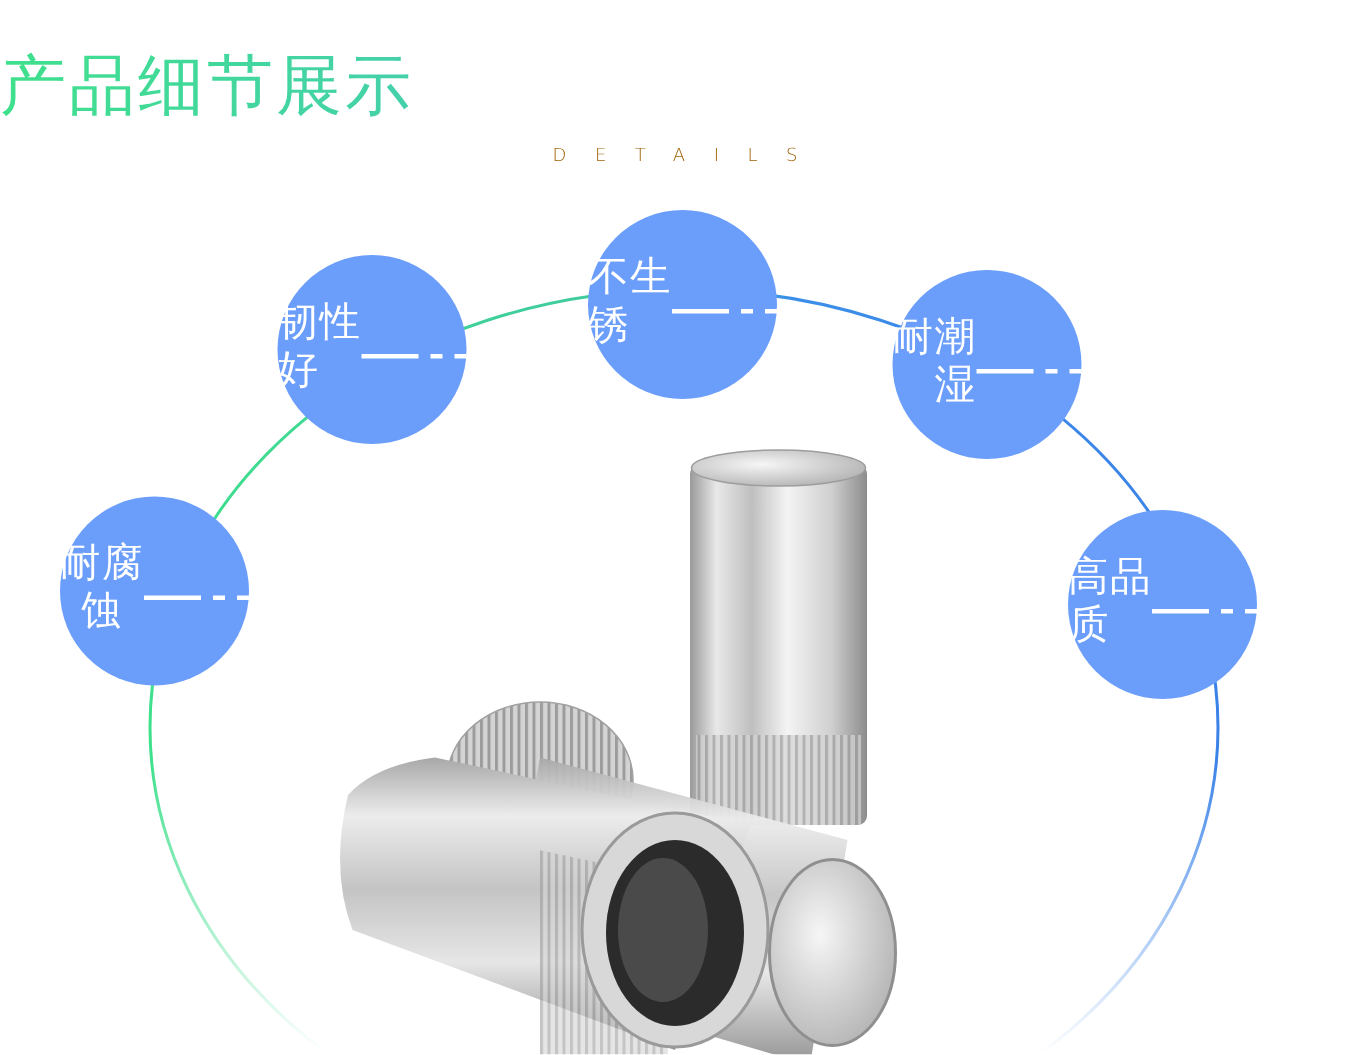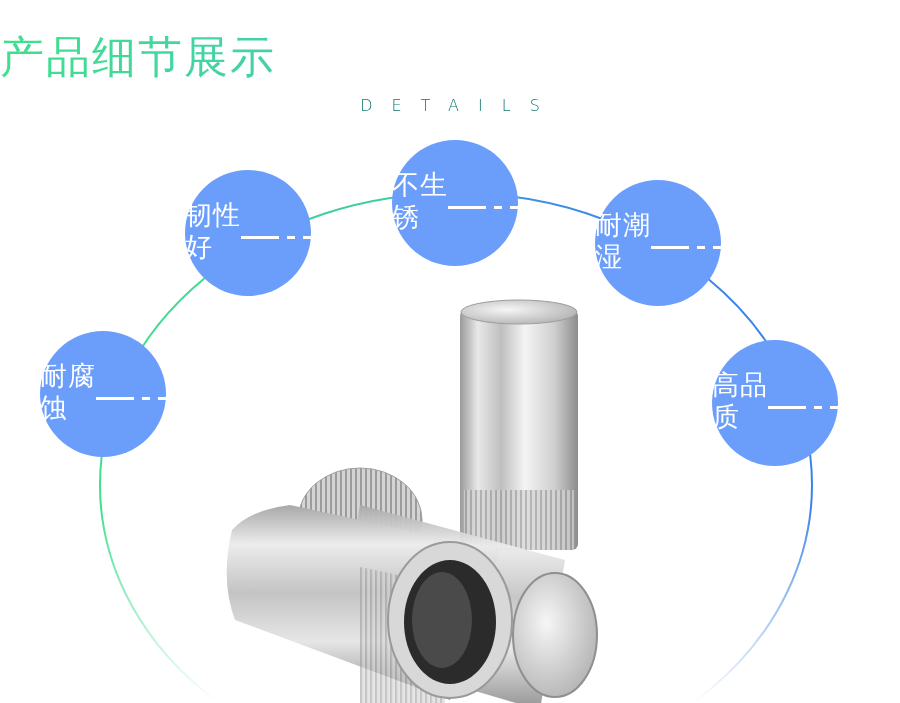--- a/index.html
+++ b/index.html
@@ -1,19 +1,19 @@
 <!DOCTYPE html>
 <html><head>
 <meta charset="utf-8">
 <style>
   html,body{margin:0;padding:0;background:#ffffff;}
   body{width:900px;height:703px;position:relative;overflow:hidden;font-family:"DejaVu Sans","Liberation Sans",sans-serif;}
   .title{position:absolute;left:0;top:30px;width:884px;text-align:left;font-size:44px;letter-spacing:2px;font-weight:300;
     background:linear-gradient(90deg,#3fe08c 0%,#47c9b8 45%,#4f8ff0 100%);-webkit-background-clip:text;background-clip:text;color:transparent;line-height:56px;font-family:Liberation Serif, serif;}
-  .subtitle{position:absolute;left:0;top:96px;width:900px;text-align:center;font-size:16px;letter-spacing:19px;color:#0f766e;text-indent:19px;font-family:"DejaVu Sans",sans-serif;font-weight:300;}
+  .subtitle{position:absolute;left:0;top:96px;width:900px;text-align:center;font-size:12px;letter-spacing:19px;color:#a16207;text-indent:19px;font-family:"DejaVu Sans",sans-serif;font-weight:300;}
   svg.arc{position:absolute;left:0;top:0;}
   .bubble{position:absolute;width:126px;height:126px;border-radius:50%;background:#6b9efb;color:#fff;display:flex;flex-direction:row;align-items:center;justify-content:center;}
   .bubble .lbl{font-size:27px;letter-spacing:1px;line-height:32px;margin-top:-4px;}
   .bubble .dash{display:flex;gap:8px;margin-top:9px;align-items:center;}
   .bubble .dash .long{width:38px;height:3px;background:#fff;}
   .bubble .dash .short{width:8px;height:3px;background:#fff;}
   .product{position:absolute;left:210px;top:290px;width:400px;height:413px;}
 </style>
 </head>
 <body>
@@ -34,21 +34,21 @@
       <stop offset="0.72" stop-color="#fff" stop-opacity="1"></stop>
       <stop offset="1" stop-color="#fff" stop-opacity="0"></stop>
     </linearGradient>
     <mask id="fadeMask">
       <rect x="0" y="0" width="900" height="703" fill="url(#fadeGrad)"></rect>
     </mask>
   </defs>
   <ellipse cx="456" cy="485" rx="356" ry="292" fill="none" stroke="url(#arcGrad)" stroke-width="2" mask="url(#fadeMask)"></ellipse>
 </svg>
 
-<div class="bubble" style="left:40px;top:331px;">
+<div class="bubble" style="left:40px;top:331px;text-align:center;">
   <span class="lbl">耐腐蚀</span>
   <span class="dash">
       <span class="long"></span>
       <span class="short"></span>
       <span class="short"></span>
     </span>
 </div>
 
 <div class="bubble" style="left:185px;top:170px;">
   <span class="lbl">韧性好</span>
@@ -61,21 +61,21 @@
 
 <div class="bubble" style="left:392px;top:140px;">
   <span class="lbl">不生锈</span>
   <span class="dash">
       <span class="long"></span>
       <span class="short"></span>
       <span class="short"></span>
     </span>
 </div>
 
-<div class="bubble" style="left:595px;top:180px;">
+<div class="bubble" style="left:595px;top:180px;text-align:right;">
   <span class="lbl">耐潮湿</span>
   <span class="dash">
       <span class="long"></span>
       <span class="short"></span>
       <span class="short"></span>
     </span>
 </div>
 
 <div class="bubble" style="left:712px;top:340px;">
   <span class="lbl">高品质</span>

